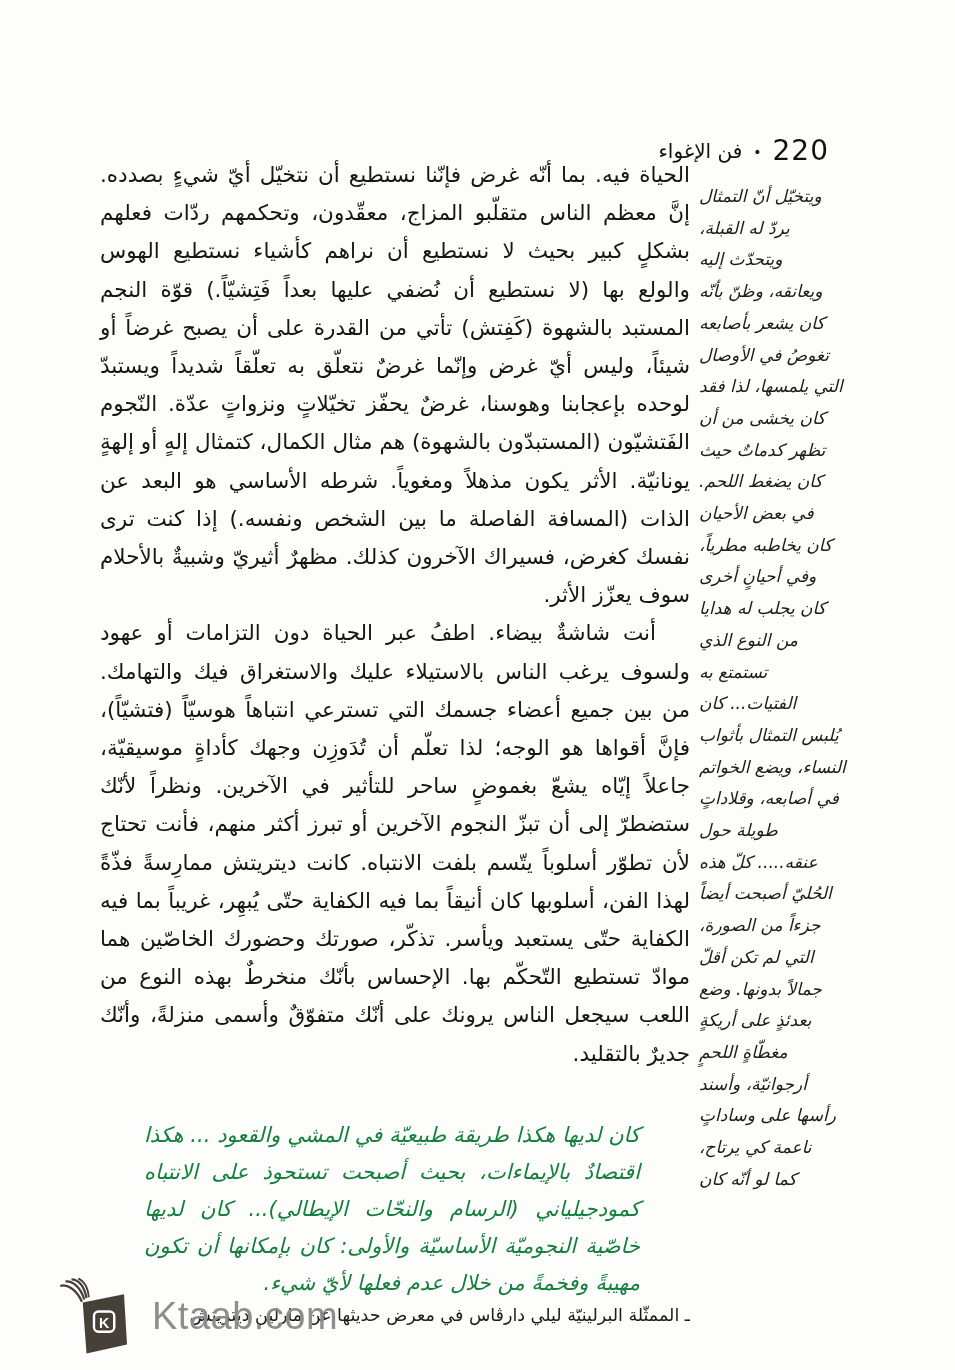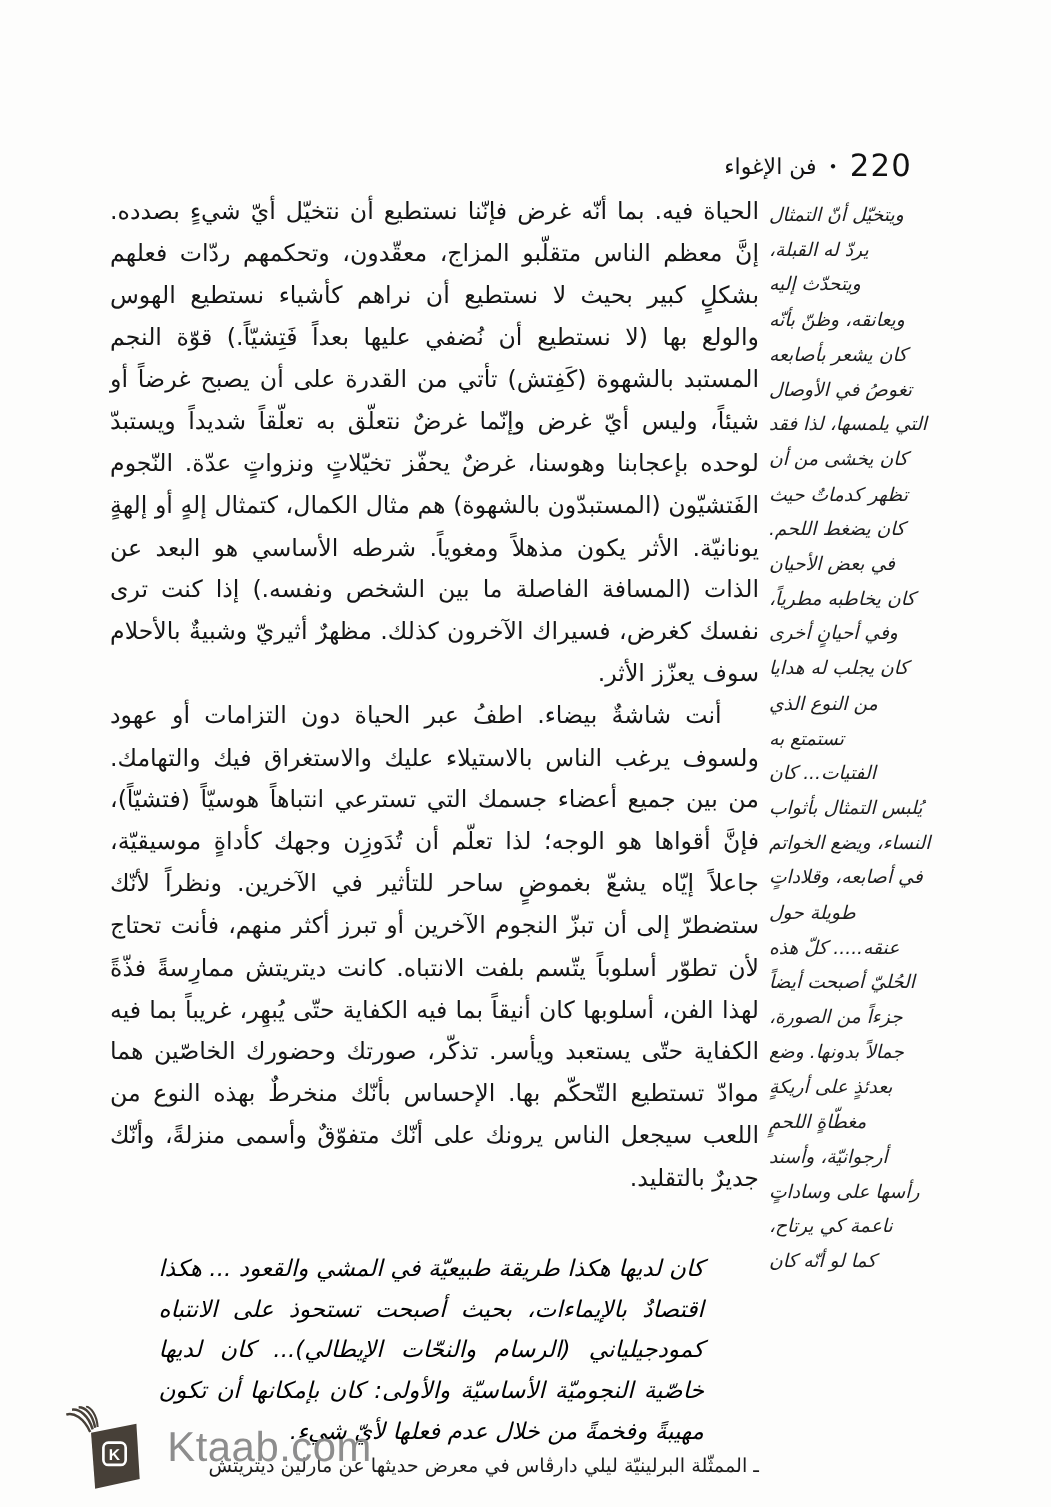--- a/index.html
+++ b/index.html
@@ -30,36 +30,36 @@
     position:absolute; top:181px; right:10px; width:246px;
     text-align:left;
     font-style:italic;
     font-size:17px; line-height:31.7px;
     color:#1c1c1c;
   }
   .margin-notes .line { white-space:nowrap; }
 
   
   .main-col {
-    position:absolute; top:174px; right:265px; width:590px;
+    position:absolute; top:156px; right:265px; width:590px;
     color:#161616;
   }
   .para {
     font-size:21.5px; line-height:38.2px;
     text-align:justify; text-justify:inter-word;
     margin:0;
   }
   .para.indent { text-indent:34px; }
 
   .quote {
     margin:44px 50px 0 44px;
     font-style:italic;
     font-size:21px; line-height:37px;
     text-align:justify; text-justify:inter-word;
-    color:#000000;
+    color:#15803d;
   }
   .footnote {
     font-size:17.5px; line-height:26px;
     color:#1b1b1b;
   }
 
   
   .footer-logo {
     position:absolute; left:58px; bottom:16px;
     display:flex; align-items:center; gap:16px;
@@ -99,20 +99,21 @@
       <div class="line">من النوع الذي</div>
       <div class="line">تستمتع به</div>
       <div class="line">الفتيات... كان</div>
       <div class="line">يُلبس التمثال بأثواب</div>
       <div class="line">النساء، ويضع الخواتم</div>
       <div class="line">في أصابعه، وقلاداتٍ</div>
       <div class="line">طويلة حول</div>
       <div class="line">عنقه..... كلّ هذه</div>
       <div class="line">الحُليّ أصبحت أيضاً</div>
       <div class="line">جزءاً من الصورة،</div>
+      <div class="line">التي لم تكن أقلّ</div>
       <div class="line">جمالاً بدونها. وضع</div>
       <div class="line">بعدئذٍ على أريكةٍ</div>
       <div class="line">مغطّاةٍ اللحمٍ</div>
       <div class="line">أرجوانيّة، وأسند</div>
       <div class="line">رأسها على وساداتٍ</div>
       <div class="line">ناعمة كي يرتاح،</div>
       <div class="line">كما لو أنّه كان</div>
     </div>
 
   <div class="main-col">

